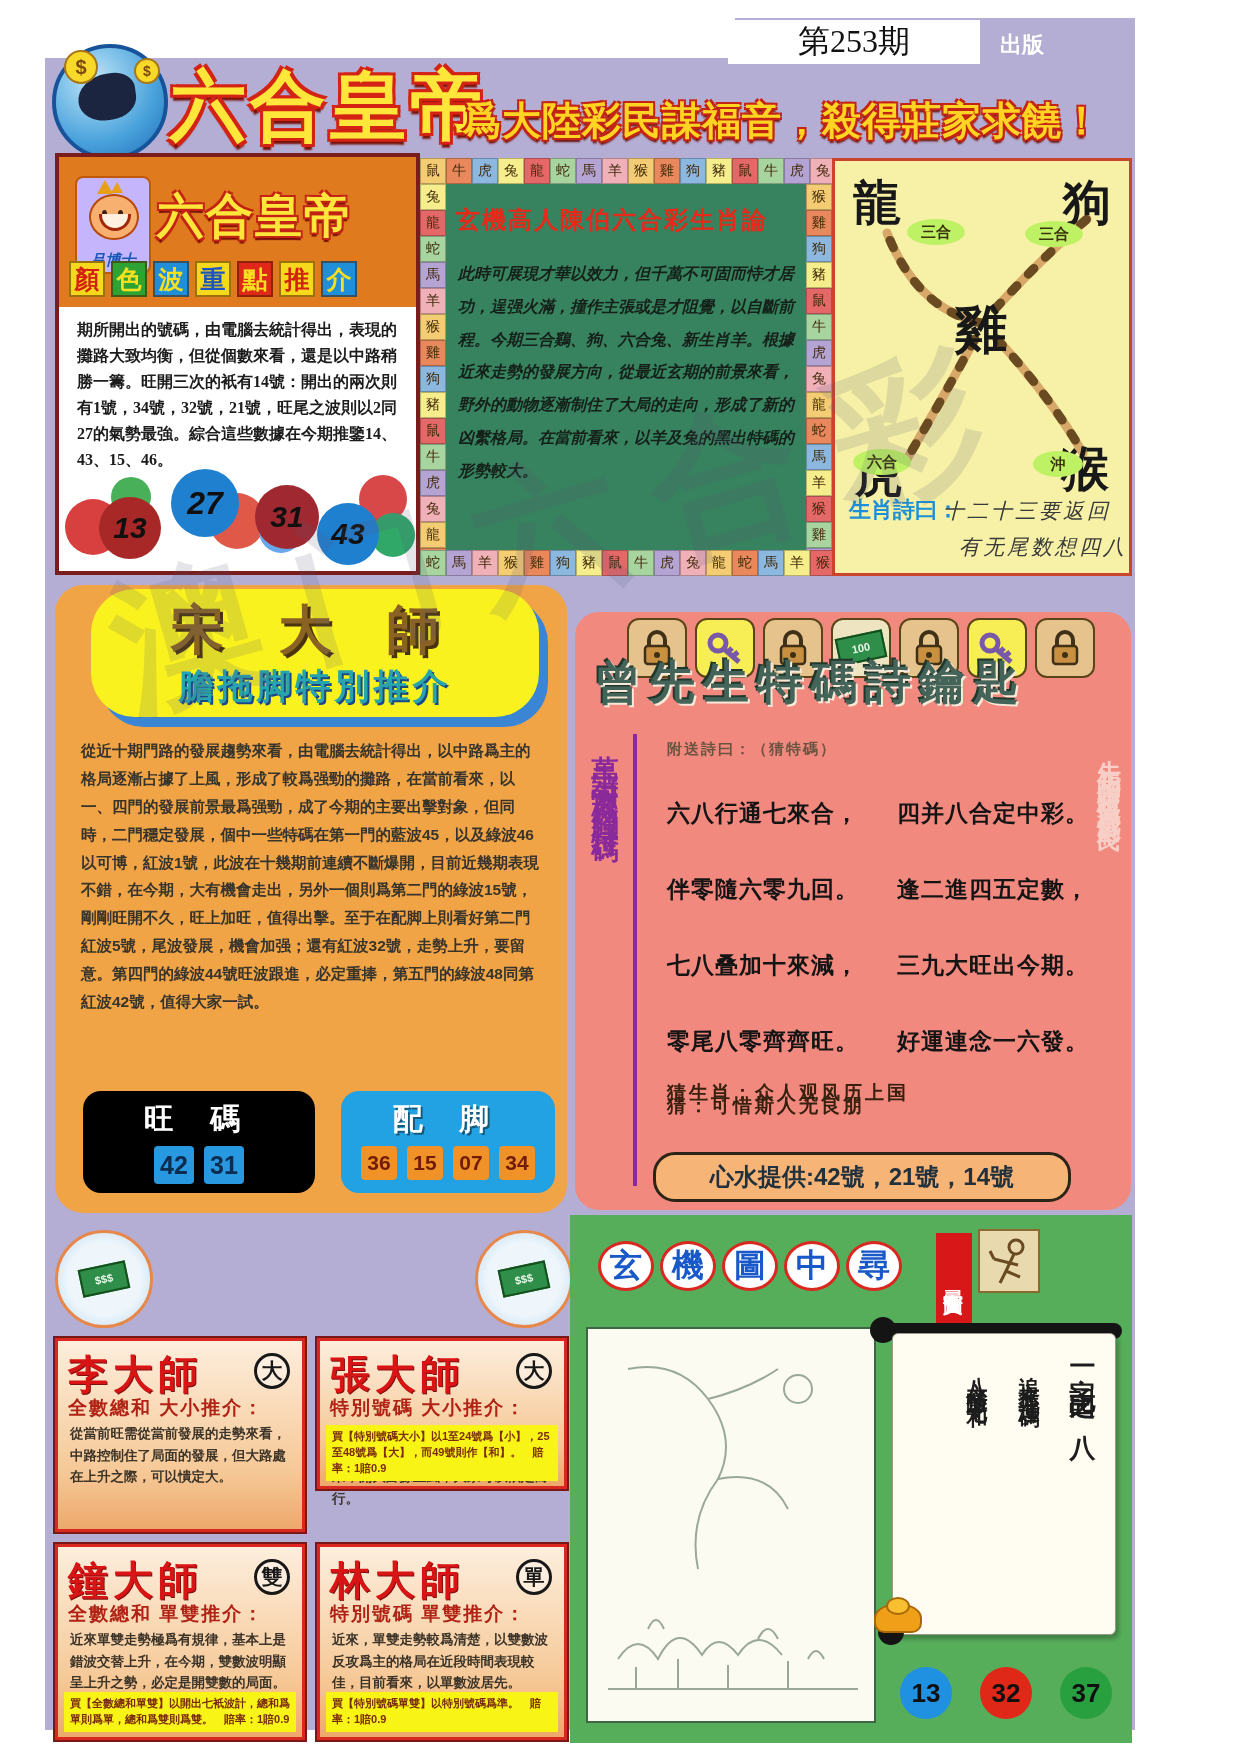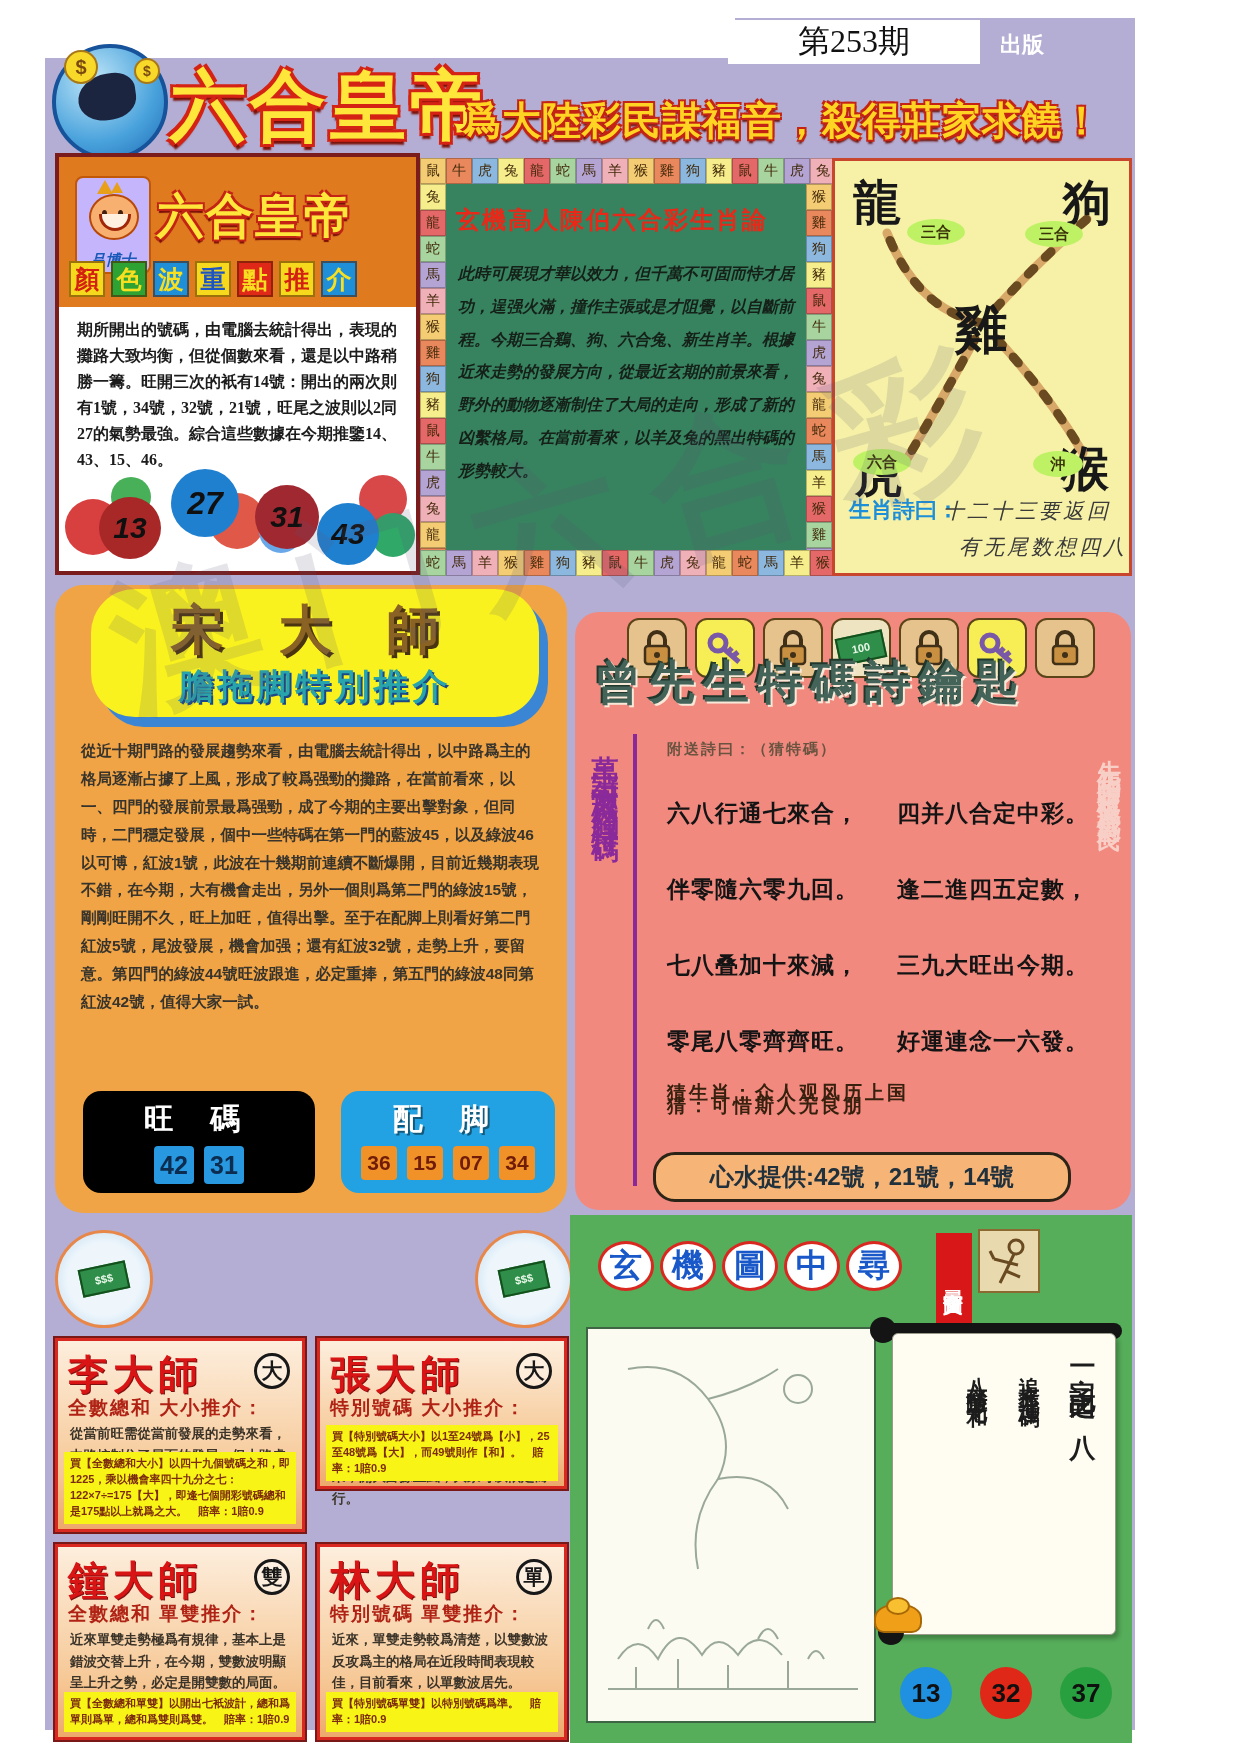--- a/index.html
+++ b/index.html
@@ -410,21 +410,20 @@
       <span class="noteRect">$$$</span>
     </div>
 
   </div>
 
   <div class="abs master" style="left:55px;top:1338px;width:250px;height:194px;">
     <div class="abs mName">李大師</div>
     <div class="abs mBadge" style="right:12px;top:12px;">大</div>
     <div class="abs mSub">全數總和 大小推介：</div>
     <div class="abs mBody" style="right:8px;">從當前旺需從當前發展的走勢來看，中路控制住了局面的發展，但大路處在上升之際，可以憒定大。</div>
-    <div class="abs mNote">買【全數總和大小】以四十九個號碼之和，即1225，乘以機會率四十九分之七：122×7÷=175【大】，即逢七個開彩號碼總和是175點以上就爲之大。　賠率：1賠0.9</div>
   </div>
   <div class="abs master" style="left:317px;top:1338px;width:250px;height:151px;">
     <div class="abs mName">張大師</div>
     <div class="abs mBadge" style="right:12px;top:12px;">大</div>
     <div class="abs mSub">特別號碼 大小推介：</div>
     <div class="abs mBody" style="right:8px;">近來，特碼的大小表現起伏，大、小來回走動，不易捕捉。但在今期看來，開大占據上風，大家可以依定而行。</div>
     <div class="abs mNote">買【特別號碼大小】以1至24號爲【小】，25至48號爲【大】，而49號則作【和】。　賠率：1賠0.9</div>
   </div>
   <div class="abs master" style="left:55px;top:1544px;width:250px;height:196px;">
     <div class="abs mName">鐘大師</div>

